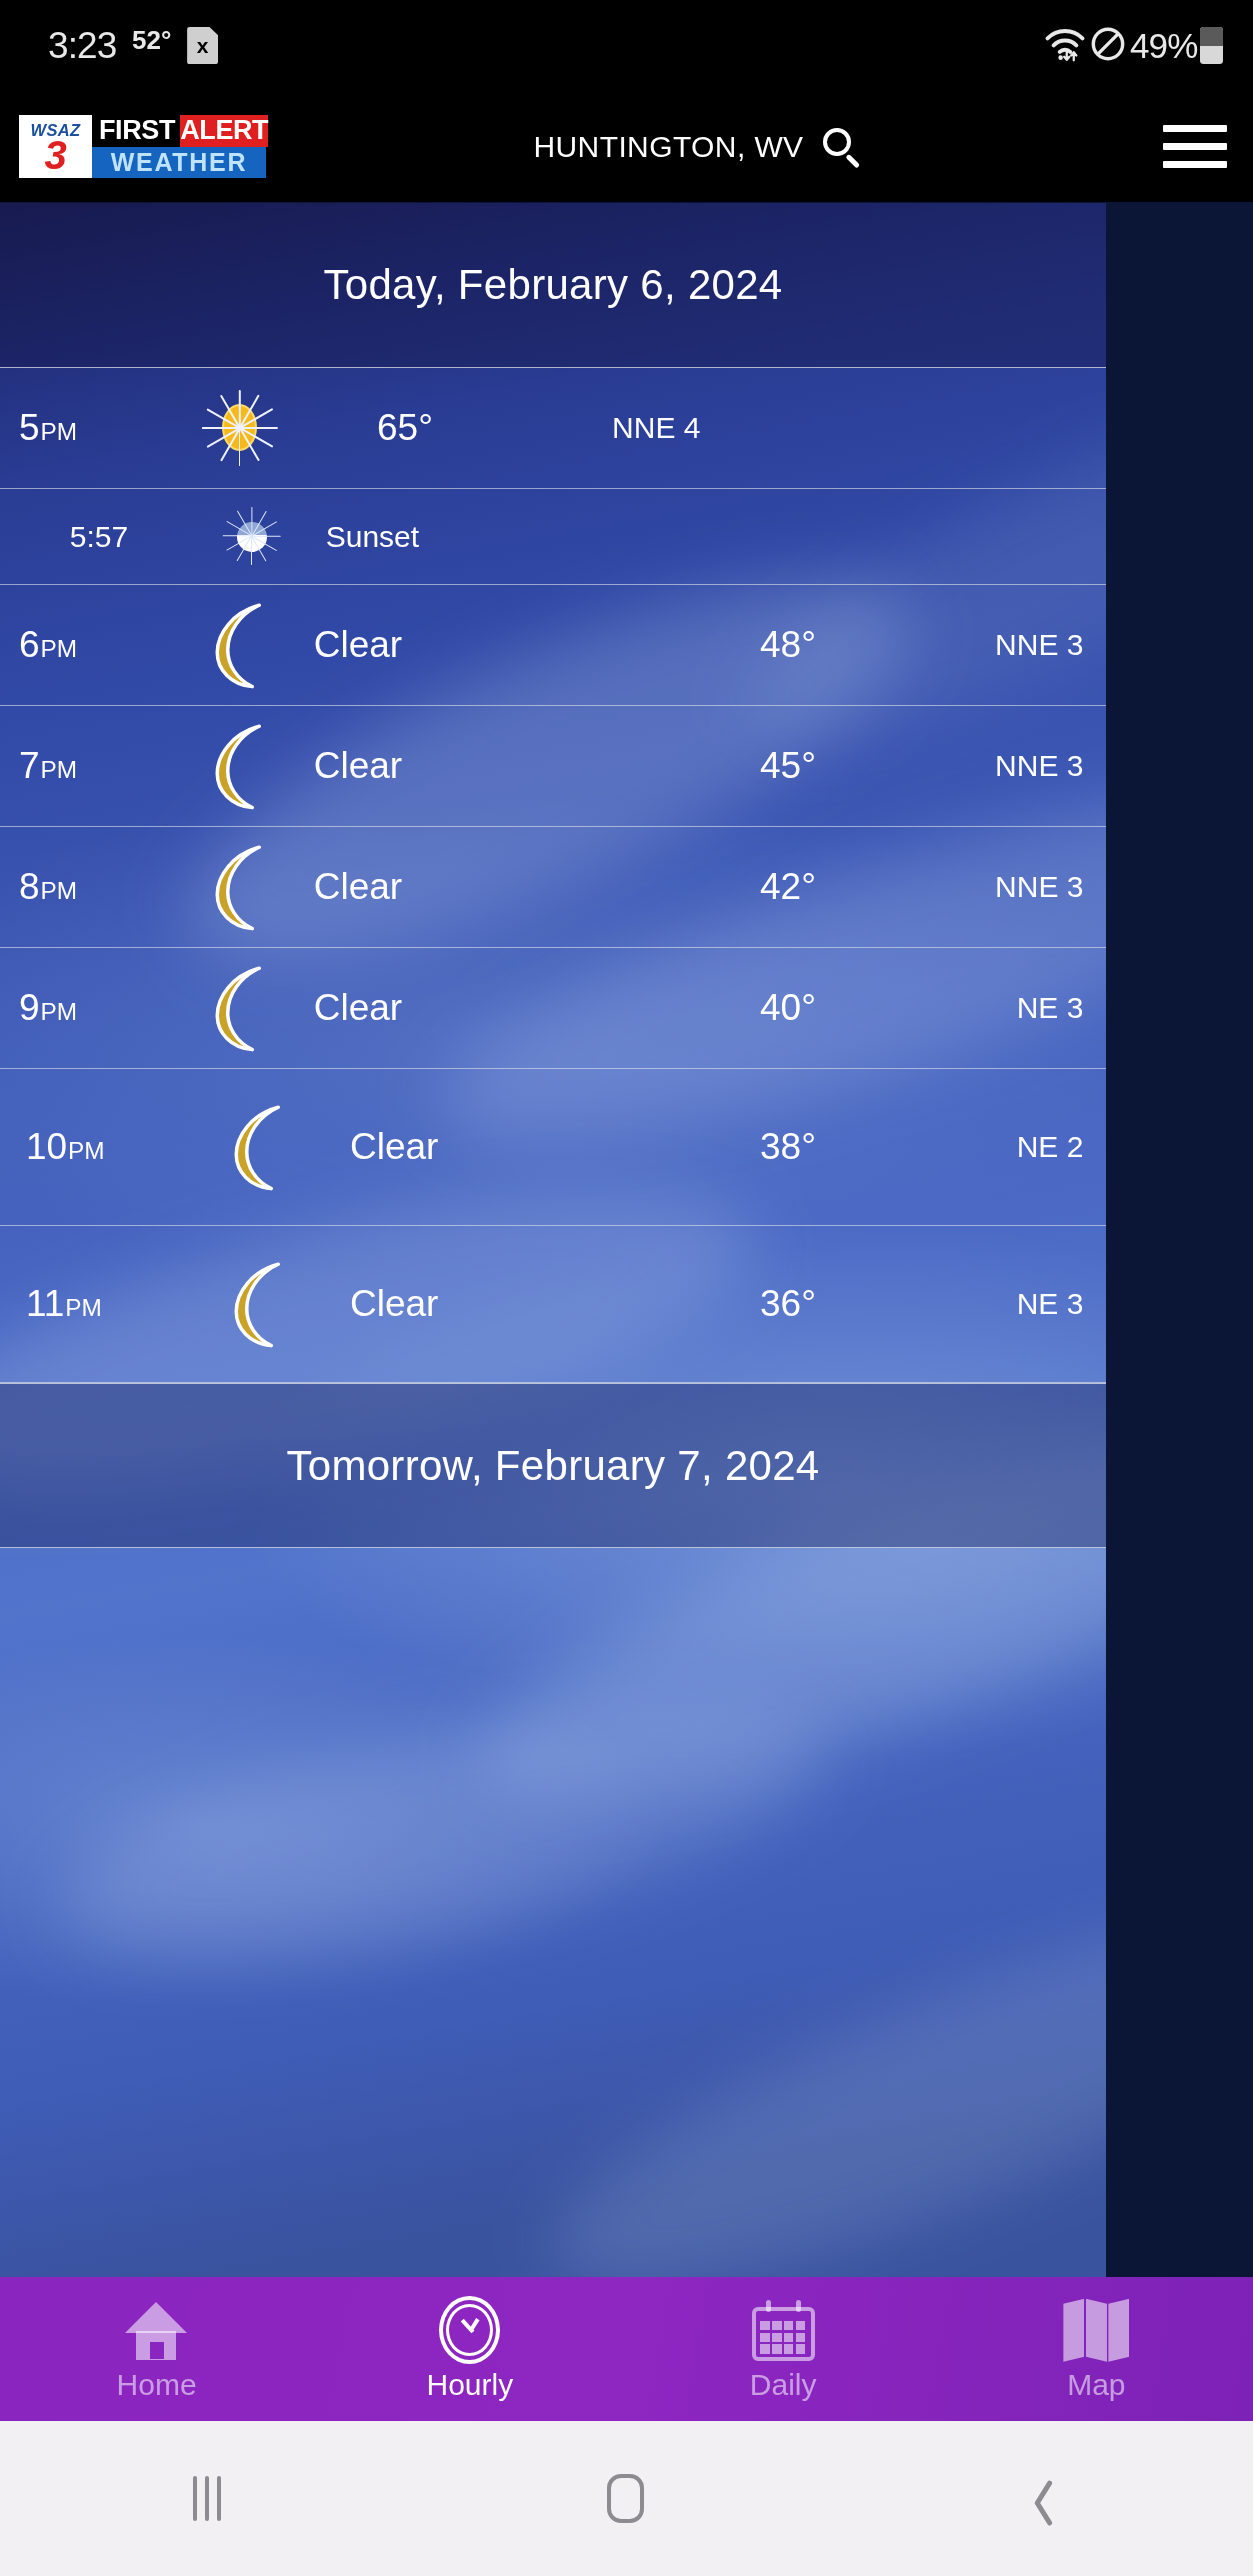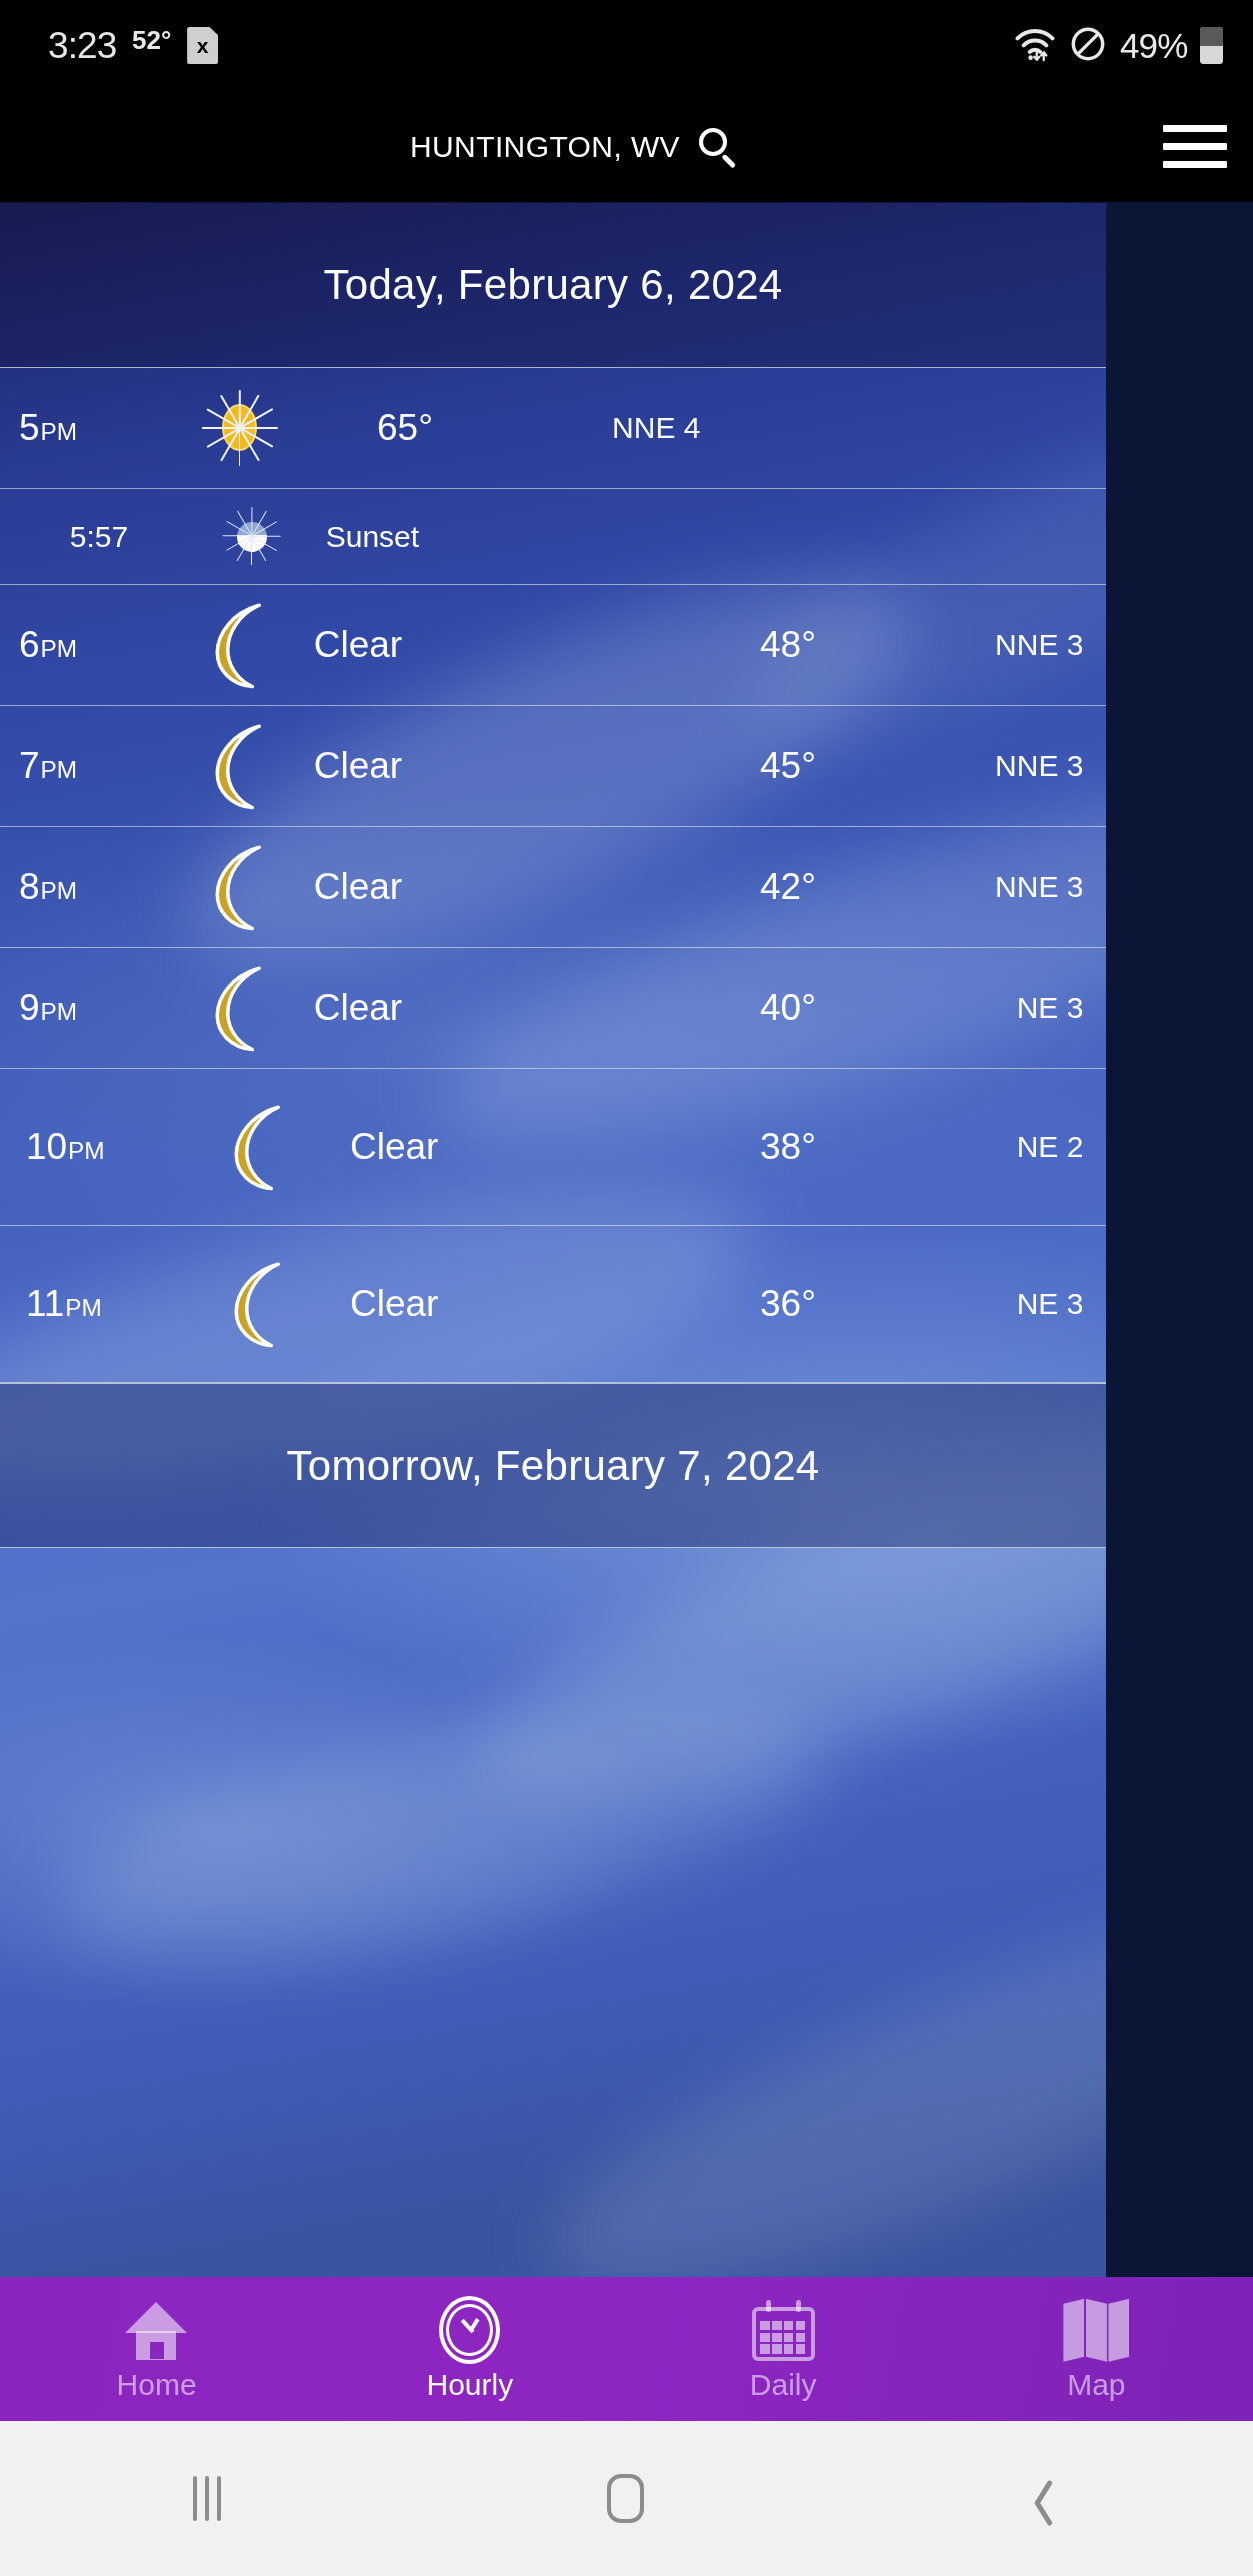--- a/index.html
+++ b/index.html
@@ -21,21 +21,21 @@
   .sb-left{ display:flex; align-items:center; gap:15.7px; }
   .sb-time{ font-size:37px; letter-spacing:-0.9px; }
   .sb-temp{ font-size:26px; font-weight:600; position:relative; top:-5.2px;}
   .sd-icon{
     width:31px;height:37px;background:#cfcfcf;position:relative;
     border-radius:2.6px;
     clip-path:polygon(0 0, 72% 0, 100% 22%, 100% 100%, 0 100%);
     display:flex;align-items:center;justify-content:center;
   }
   .sd-icon span{ color:#000; font-size:21px; font-weight:700; line-height:1; }
-  .sb-right{ display:flex; align-items:center; gap:13px; }
+  .sb-right{ display:flex; align-items:center; gap:3px; }
   .sb-batt-pct{ font-size:35px; letter-spacing:-0.9px; }
   .batt{
     width:22.6px;height:37px;border-radius:3.5px;background:#d8d8d8;position:relative;
     overflow:hidden;
   }
   .batt:before{
     content:"";position:absolute;left:6.1px;top:-5.2px;width:10.4px;height:7px;
     background:#d8d8d8;border-radius:1.7px;
   }
   .batt i{ position:absolute;left:0;top:0;width:100%;height:52%;background:#5a5a5a;display:block;}
@@ -248,20 +248,33 @@
       </svg>
     </span>
     <span class="sb-batt-pct">49%</span>
     <span class="batt">
         <i></i>
       </span>
   </div>
 </div>
 
 <div class="appheader">
+  <div class="logo">
+    <div class="logo-box">
+      <span class="logo-wsaz">WSAZ</span>
+      <span class="logo-3">3</span>
+    </div>
+    <div class="logo-right">
+      <div class="logo-r1">
+        <span class="logo-first">FIRST</span>
+        <span class="logo-alert">ALERT</span>
+      </div>
+      <div class="logo-r2">WEATHER</div>
+    </div>
+  </div>
 
   <div class="loc-wrap">
     <span class="loc-text">HUNTINGTON, WV</span>
     <span class="search-ico">
         <i></i>
         <b></b>
       </span>
   </div>
 
   <div class="burger">

